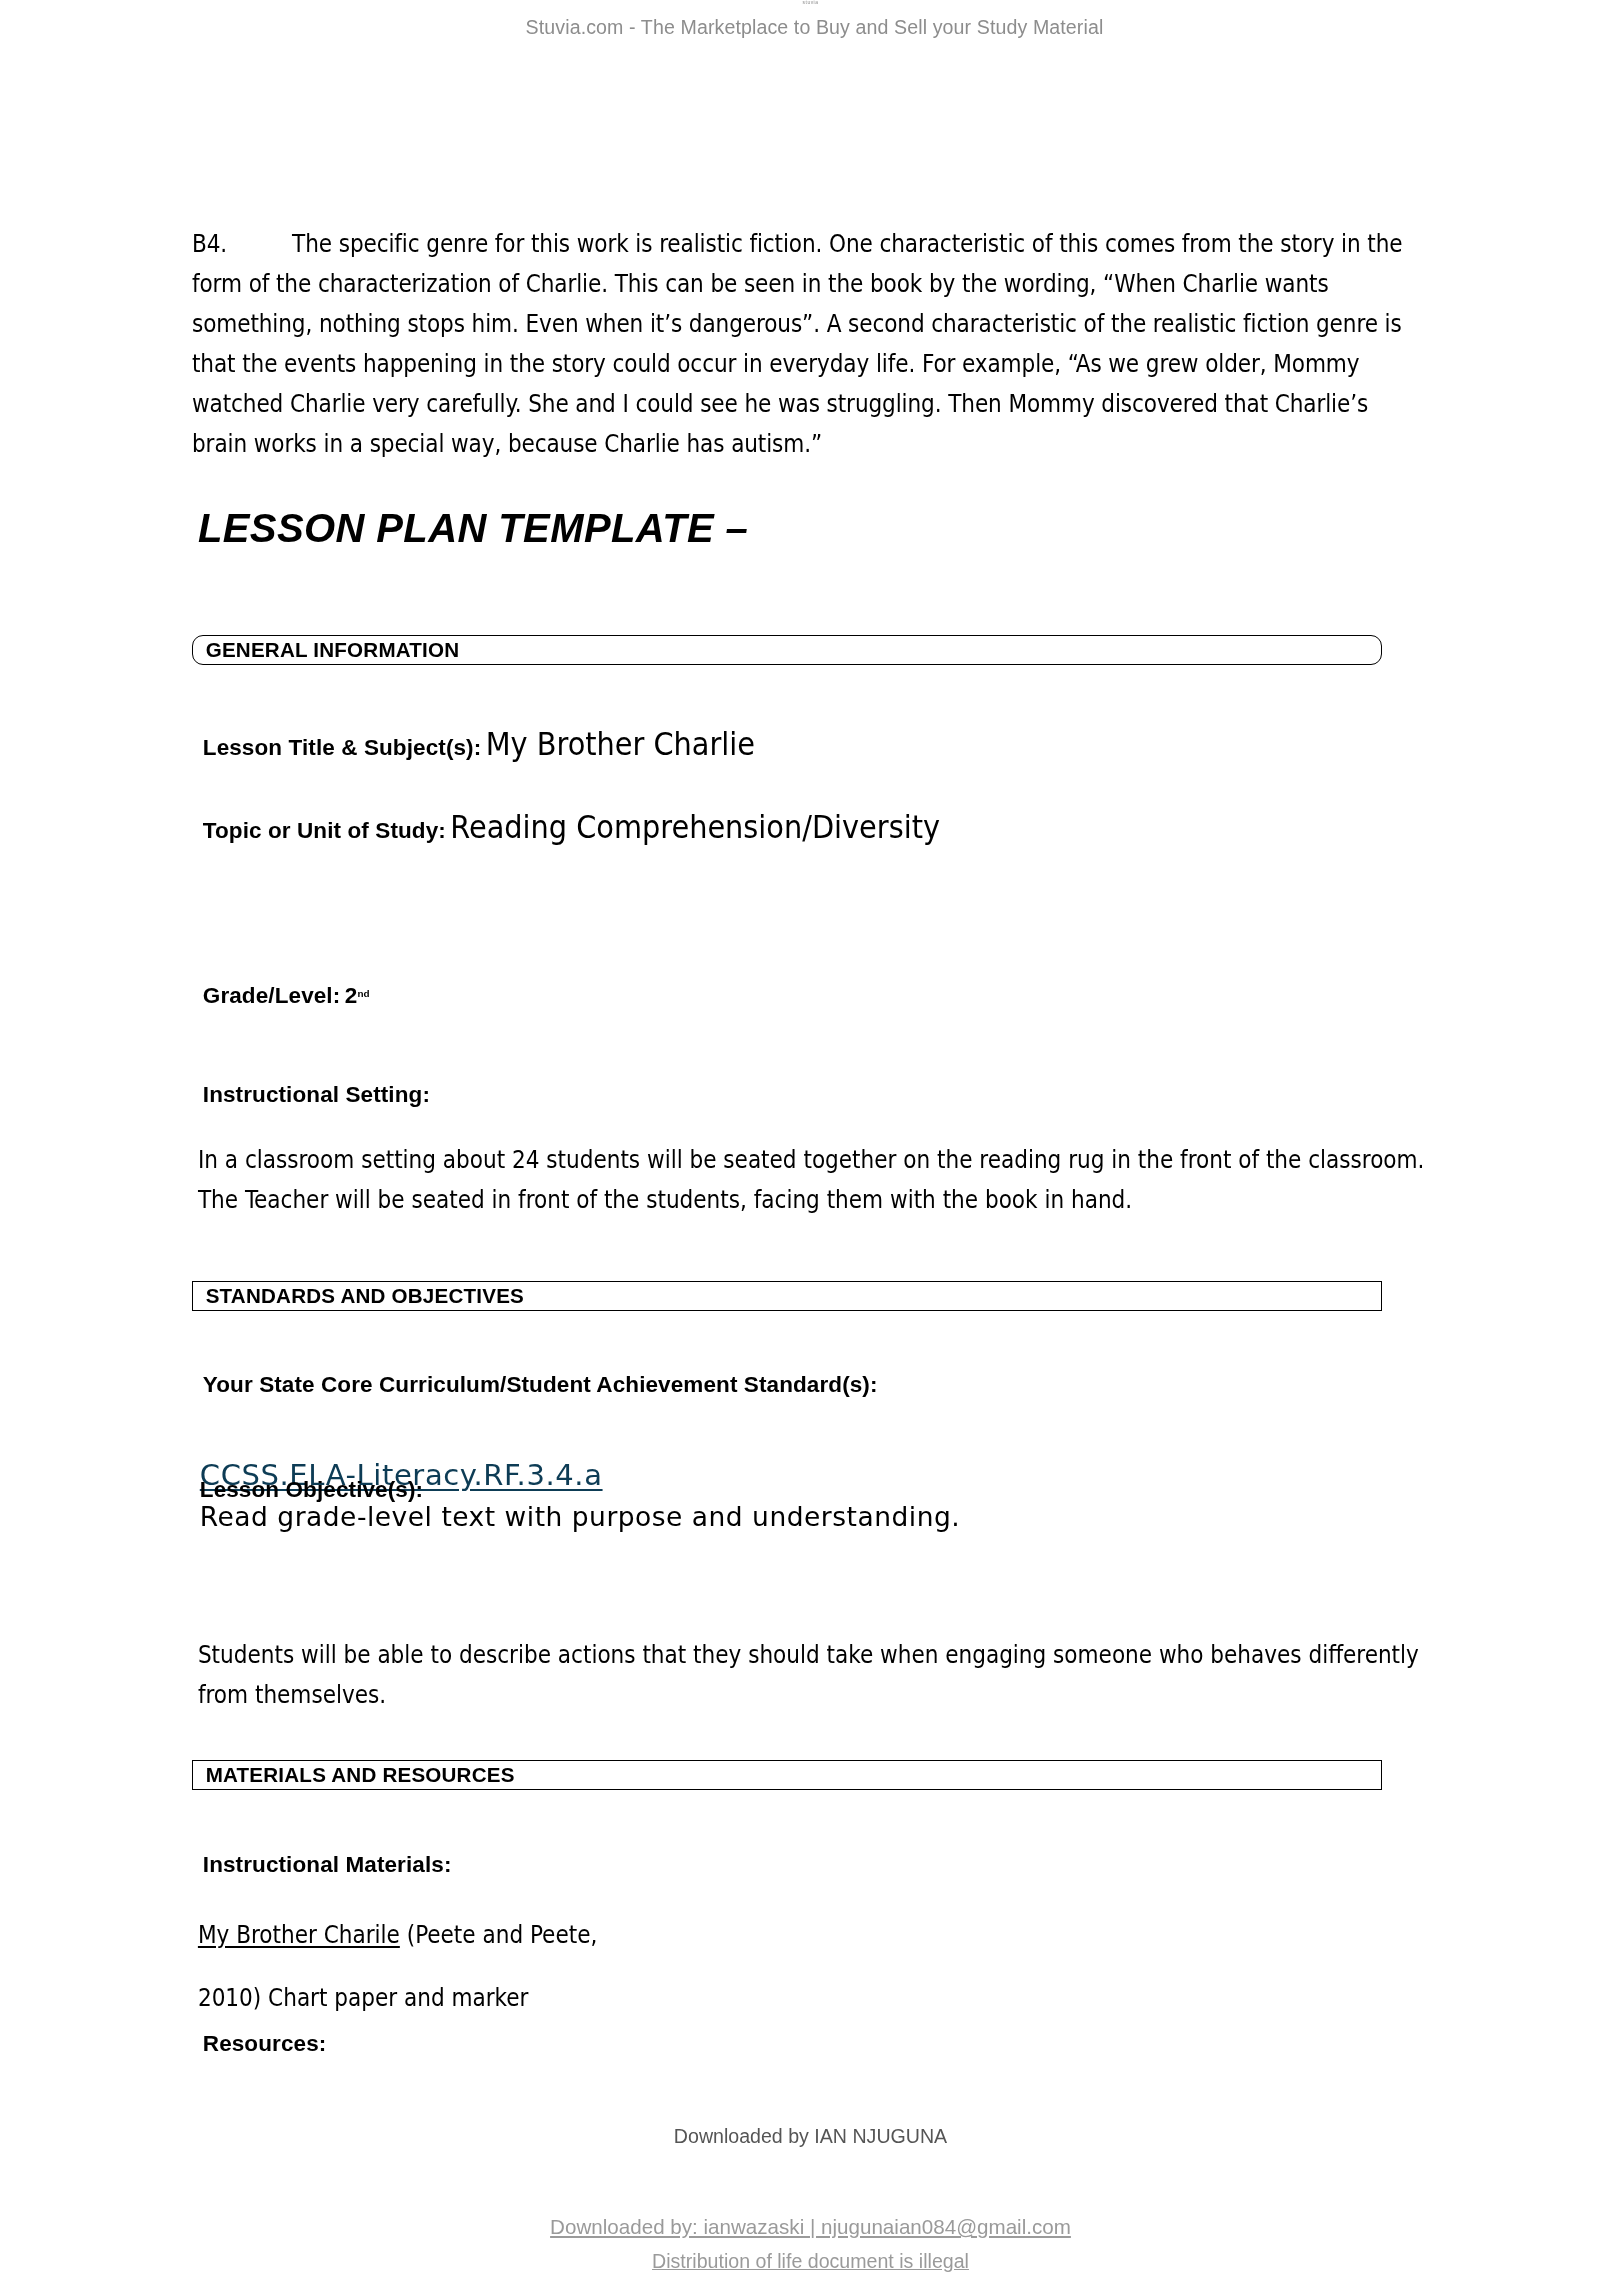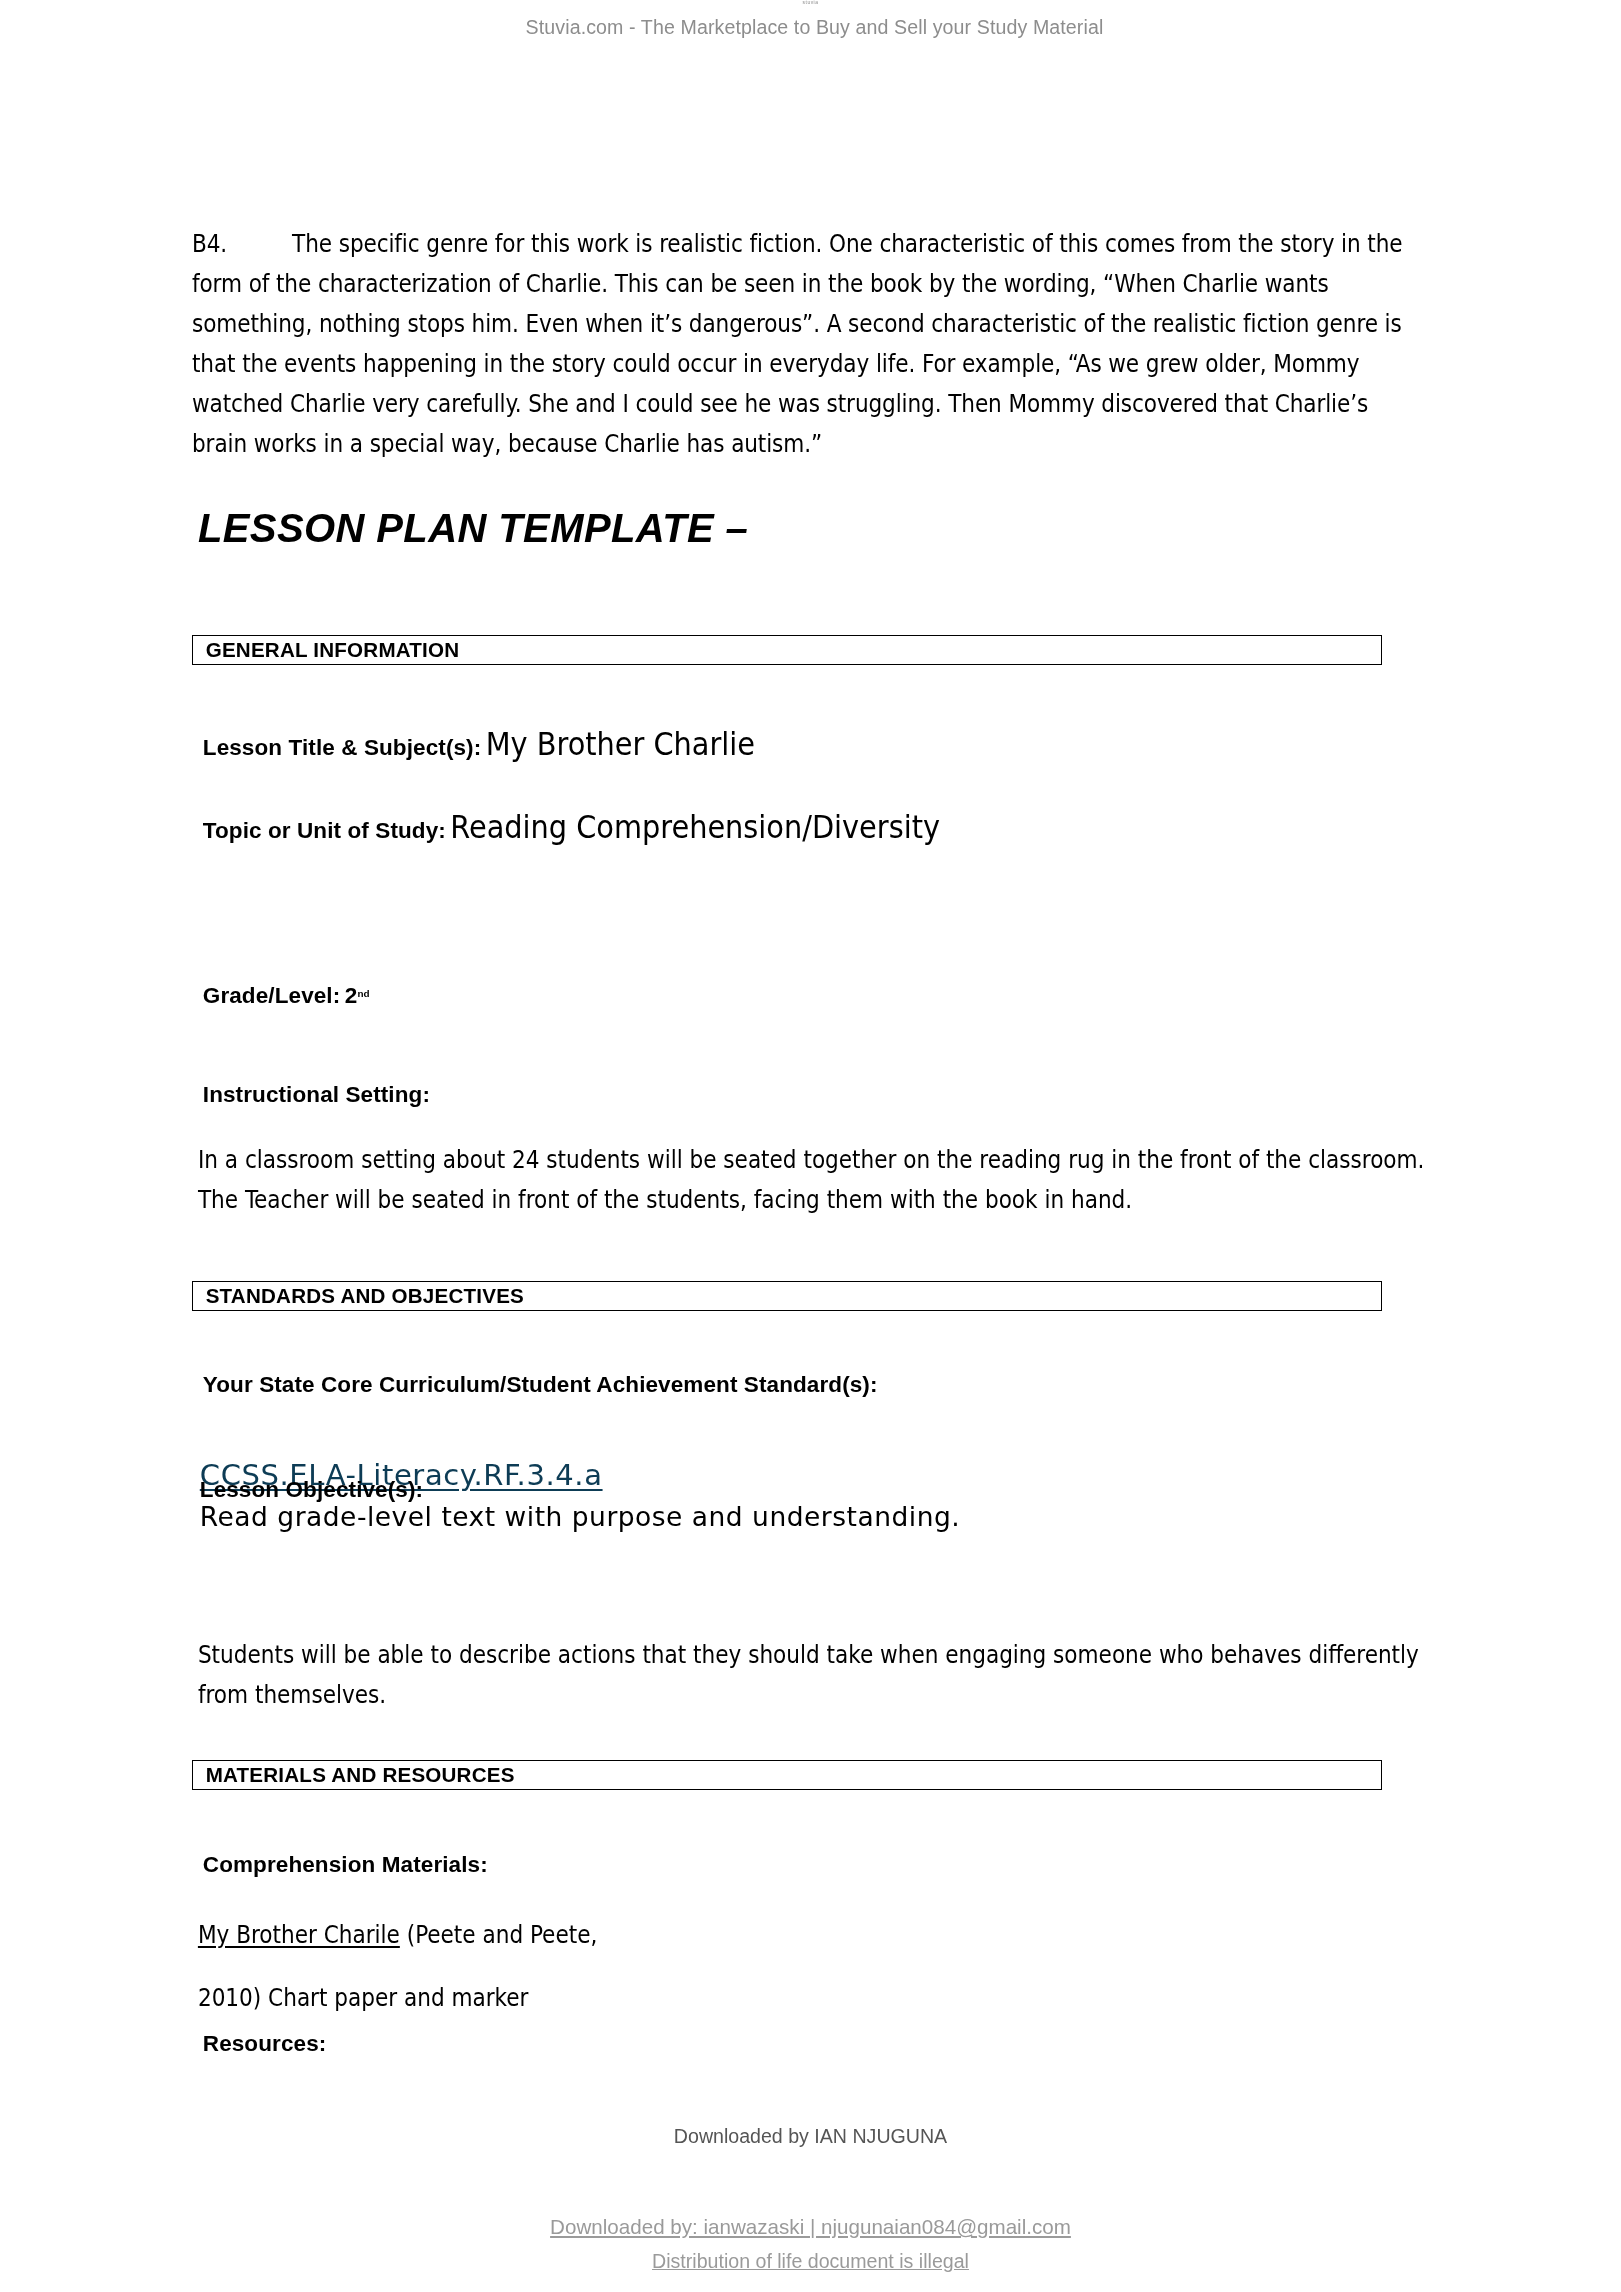--- a/index.html
+++ b/index.html
@@ -192,21 +192,21 @@
 <div class="wm-header">Stuvia.com - The Marketplace to Buy and Sell your Study Material</div>
 
 <div class="page">
 
   <div id="intro-para" class="body-text">
     <span>B4.</span><span class="indent"></span><span>The specific genre for this work is realistic fiction. One characteristic of this comes from the story in the form of the characterization of Charlie. This can be seen in the book by the wording, “When Charlie wants something, nothing stops him. Even when it’s dangerous”.  A second characteristic of the realistic fiction genre is that the events happening in the story could occur in everyday life. For example, “As we grew older, Mommy watched Charlie very carefully. She and I could see he was struggling. Then Mommy discovered that Charlie’s brain works in a special way, because Charlie has autism.”</span>
   </div>
 
   <div id="doc-title">LESSON PLAN TEMPLATE –</div>
 
-  <div class="section-bar" style="top:635px;">
+  <div class="section-bar" style="top:635px;border-radius:11px;">
     <span class="sb-label">GENERAL INFORMATION</span>
   </div>
 
   <div class="field" style="top:725px;">
     <span class="lbl">Lesson Title &amp; Subject(s):</span>
     <span class="val">My Brother Charlie</span>
   </div>
 
   <div class="field" style="top:808px;">
     <span class="lbl">Topic or Unit of Study:</span>
@@ -239,21 +239,21 @@
     <span class="lbl">Lesson Objective(s):</span>
   </div>
 
   <div class="block-text" style="top:1635px;">Students will be able to describe actions that they should take when engaging someone who behaves differently from themselves.</div>
 
   <div class="section-bar" style="top:1760px;">
     <span class="sb-label">MATERIALS AND RESOURCES</span>
   </div>
 
   <div class="field" style="top:1852px;">
-    <span class="lbl">Comprehension Materials:</span>
+    <span class="lbl">Instructional Materials:</span>
   </div>
 
   <div class="block-text" style="top:1915px;">
     <span class="underline-title">My Brother Charile</span><span> (Peete and Peete,</span>
   </div>
 
   <div class="block-text" style="top:1978px;">2010) Chart paper and marker</div>
 
   <div class="field" style="top:2031px;">
     <span class="lbl">Resources:</span>

